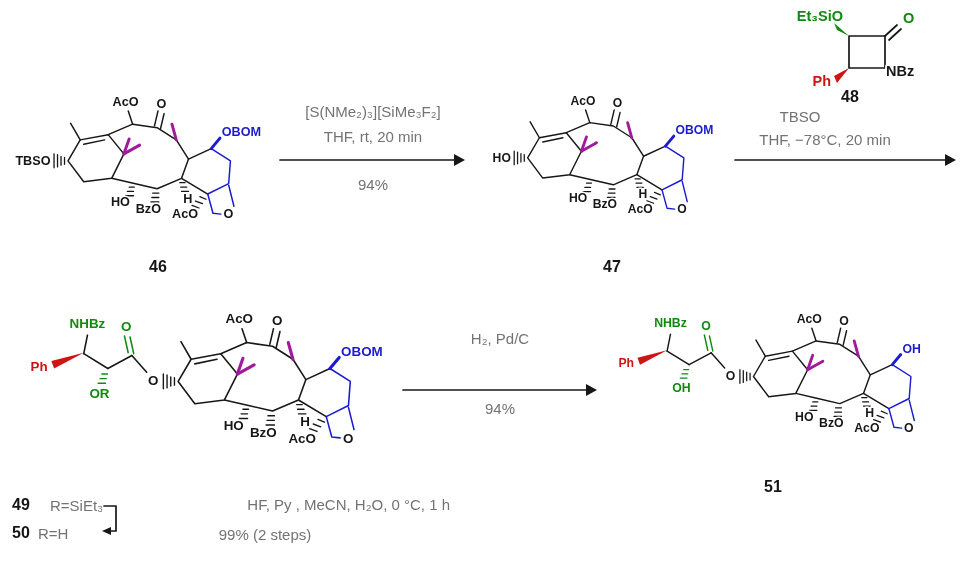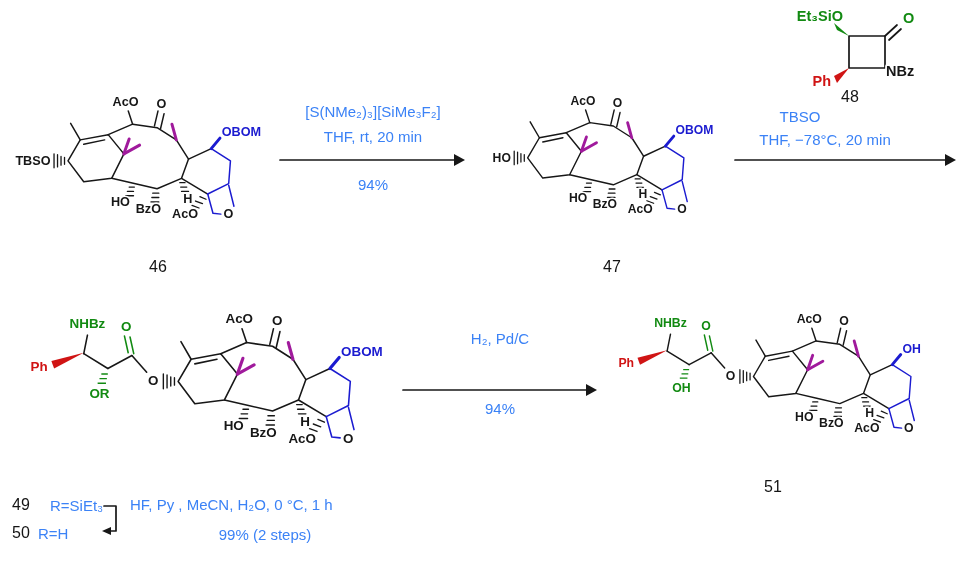--- a/index.html
+++ b/index.html
@@ -1,20 +1,20 @@
 <!DOCTYPE html>
 <html style="--ink: #171717; --blue: #1b1bd0; --green: #128a12; --red: #d01414; --magenta: #a01a9c;"><head>
 <meta charset="utf-8">
 <style>
   *{margin:0;padding:0;box-sizing:border-box}
   html,body{background:#fff}
   #canvas{position:relative;width:960px;height:573px;background:#fff;overflow:hidden;
           font-family:"Liberation Sans",sans-serif;color:#151515}
-  .cond{position:absolute;font-size:15px;color:#3b82f6;text-align:center;line-height:1.25;white-space:nowrap}
-  .num{position:absolute;font-size:16px;font-weight:normal;color:#151515;text-align:center;white-space:nowrap}
+  .cond{position:absolute;font-size:15px;color:#737373;text-align:center;line-height:1.25;white-space:nowrap}
+  .num{position:absolute;font-size:16px;font-weight:bold;color:#151515;text-align:center;white-space:nowrap}
   svg.struct,svg.arrow,svg.bracket{position:absolute;overflow:visible}
   
   #core path,.bond{stroke:var(--ink);stroke-width:1.7;fill:none;stroke-linecap:round;stroke-linejoin:round}
   #core g.blue path,path.bblue{stroke:var(--blue)}
   #core path.me,path.me{stroke:var(--magenta);stroke-width:3.4}
   #core path.bluebold,path.bluebold{stroke:var(--blue);stroke-width:3.4}
   path.gbond{stroke:var(--green);stroke-width:1.7;fill:none;stroke-linecap:round}
   path.ghash{stroke:var(--green);stroke-width:1.5;fill:none}
   #core path.hash{stroke-width:1.5}
   polygon.head{fill:var(--ink);stroke:none}
@@ -163,21 +163,21 @@
   </svg>
 
   <div class="num" style="left:8px;top:496px;width:26px">49</div>
   <div class="cond" style="left:50px;top:497px;text-align:right">R=SiEt₃</div>
   <div class="num" style="left:8px;top:524px;width:26px">50</div>
   <div class="cond" style="left:38px;top:525px;text-align:center">R=H</div>
   <svg class="bracket" viewBox="0 0 26 40" style="left:98px;top:500px;width:26px;height:40px">
     <path class="bond" d="M6,6 L18,6 L18,31 L12,31"></path>
     <polygon class="head" points="13,27 4,31 13,35"></polygon>
   </svg>
-  <div class="cond" style="left:130px;top:496px;width:320px;text-align:left">HF, Py , MeCN, H₂O, 0 °C, 1 h</div>
+  <div class="cond" style="left:130px;top:496px;width:320px;text-align:right">HF, Py , MeCN, H₂O, 0 °C, 1 h</div>
   <div class="cond" style="left:160px;top:526px;width:210px">99% (2 steps)</div>
 
   <div class="cond" style="left:400px;top:330px;width:200px">H₂, Pd/C</div>
   <svg class="arrow" viewBox="0 0 195 20" style="left:403px;top:380px;width:195px;height:20px">
     <path class="bond" d="M0,10 L184,10"></path>
     <polygon class="head" points="183,4 194,10 183,16"></polygon>
   </svg>
   <div class="cond" style="left:400px;top:400px;width:200px">94%</div>
 
   <svg class="struct" viewBox="0 0 430 200" style="left:596px;top:302px;width:364px">

